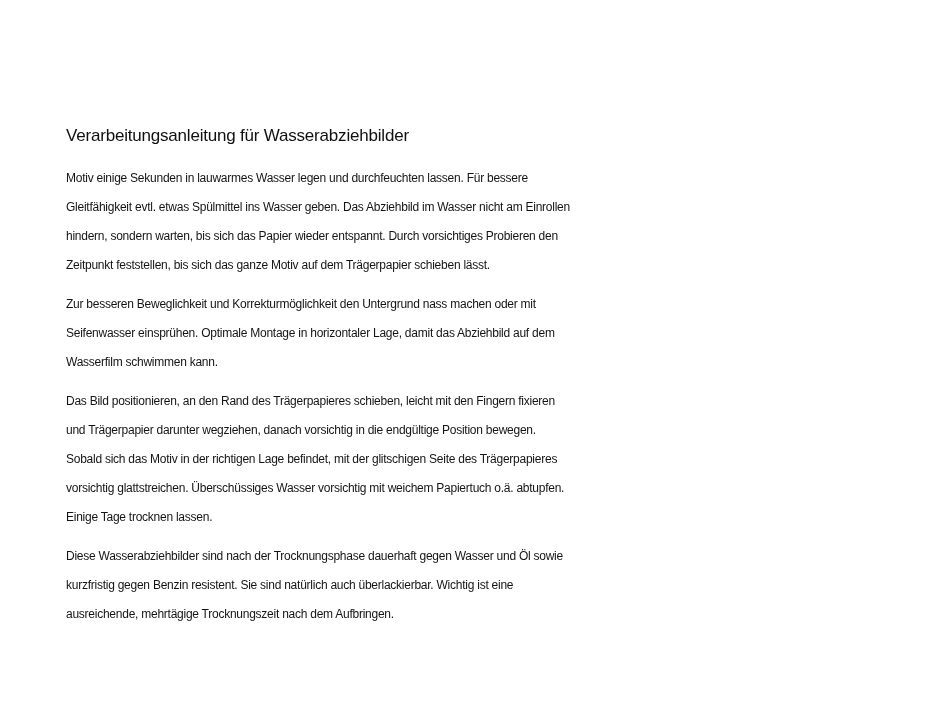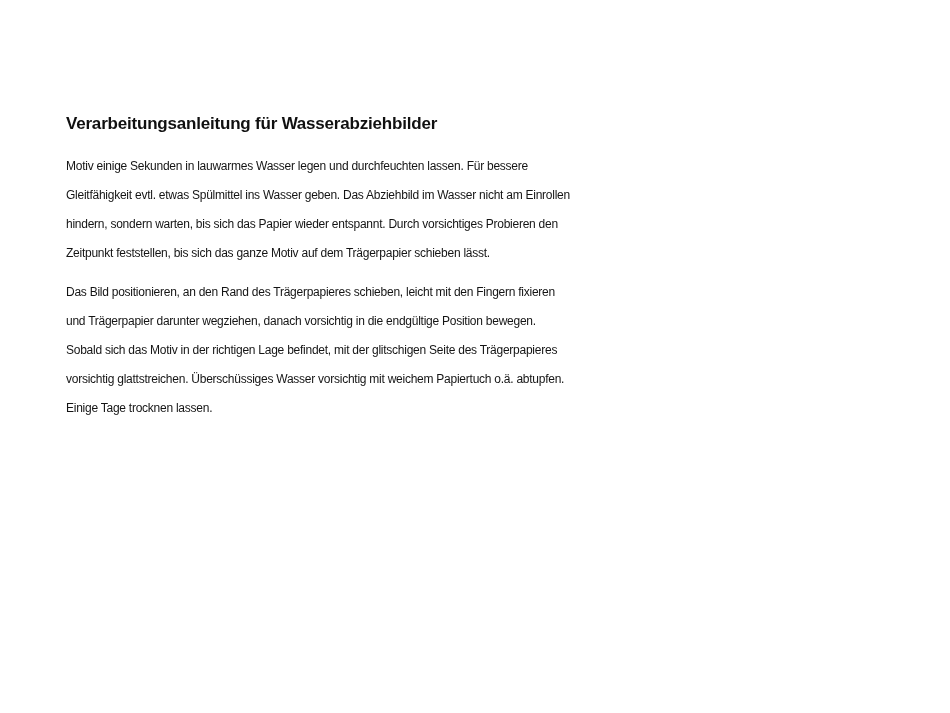--- a/index.html
+++ b/index.html
@@ -15,24 +15,24 @@
       color: #141414;
     }
     .page {
       box-sizing: border-box;
       width: 950px;
       height: 713px;
       padding: 112px 60px 0 66px;
       background: #ffffff;
     }
     .doc-title {
-      margin: 0 0 16px 0;
+      margin: 12px 0 16px 0;
       font-size: 17px;
       line-height: 24px;
-      font-weight: bold;
+      font-weight: normal;
       color: #101010;
       letter-spacing: -0.2px;
     }
     .doc-paragraph {
       margin: 0 0 10px 0;
       font-size: 12px;
       line-height: 29px;
       white-space: pre;          
       letter-spacing: -0.25px;
       color: #141414;
@@ -42,20 +42,26 @@
 <body>
 
 <div class="page">
   <h1 class="doc-title">Verarbeitungsanleitung für Wasserabziehbilder</h1>
 
   <p class="doc-paragraph">Motiv einige Sekunden in lauwarmes Wasser legen und durchfeuchten lassen. Für bessere
 Gleitfähigkeit evtl. etwas Spülmittel ins Wasser geben. Das Abziehbild im Wasser nicht am Einrollen
 hindern, sondern warten, bis sich das Papier wieder entspannt. Durch vorsichtiges Probieren den
 Zeitpunkt feststellen, bis sich das ganze Motiv auf dem Trägerpapier schieben lässt.</p>
 
+  <p class="doc-paragraph">Zur besseren Beweglichkeit und Korrekturmöglichkeit den Untergrund nass machen oder mit
+Seifenwasser einsprühen. Optimale Montage in horizontaler Lage, damit das Abziehbild auf dem
+Wasserfilm schwimmen kann.</p>
 
   <p class="doc-paragraph">Das Bild positionieren, an den Rand des Trägerpapieres schieben, leicht mit den Fingern fixieren
 und Trägerpapier darunter wegziehen, danach vorsichtig in die endgültige Position bewegen.
 Sobald sich das Motiv in der richtigen Lage befindet, mit der glitschigen Seite des Trägerpapieres
 vorsichtig glattstreichen. Überschüssiges Wasser vorsichtig mit weichem Papiertuch o.ä. abtupfen.
 Einige Tage trocknen lassen.</p>
 
+  <p class="doc-paragraph">Diese Wasserabziehbilder sind nach der Trocknungsphase dauerhaft gegen Wasser und Öl sowie
+kurzfristig gegen Benzin resistent. Sie sind natürlich auch überlackierbar. Wichtig ist eine
+ausreichende, mehrtägige Trocknungszeit nach dem Aufbringen.</p>
 </div>
 
 </body></html>

